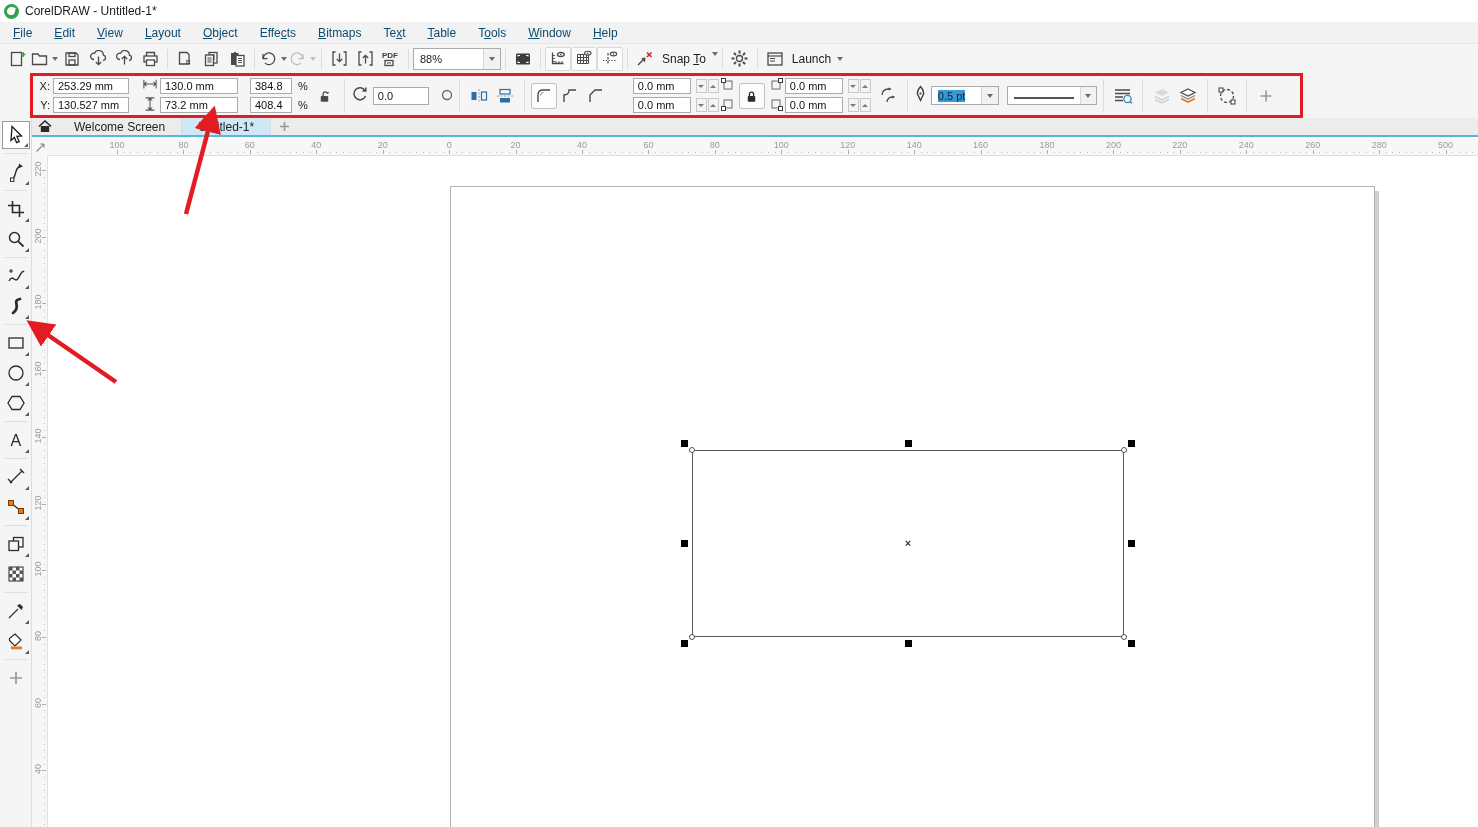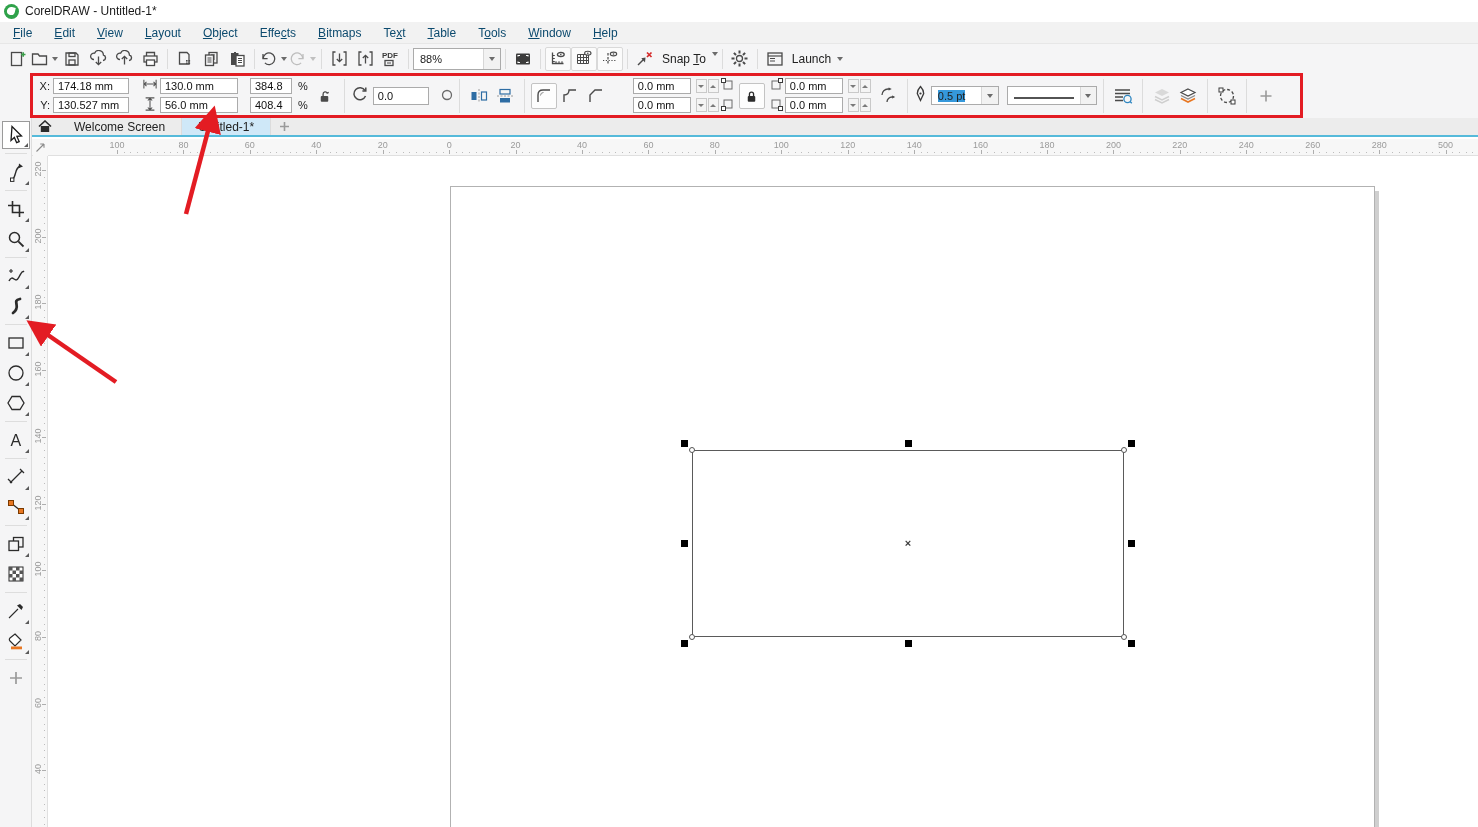--- a/index.html
+++ b/index.html
@@ -284,21 +284,21 @@
         <span class="caret"></span>
       </span>
     </div>
 
   <div class="propbar">
     <div class="pgroup">
       <div class="stack2">
         <div class="frow">
           <span class="flabel">X:</span>
           <div class="field" style="width:76px">
-              <span>174.18 mm</span>
+              <span>253.29 mm</span>
             </div>
         </div>
         <div class="frow">
           <span class="flabel">Y:</span>
           <div class="field" style="width:76px">
               <span>130.527 mm</span>
             </div>
         </div>
       </div>
     </div>
@@ -310,21 +310,21 @@
             </svg></span>
         <span><svg width="12" height="14" viewBox="0 0 12 16">
               <path d="M1 1h10M1 15h10M6 1v14M3.5 4L6 1.5 8.5 4M3.5 12L6 14.5 8.5 12" fill="none" stroke="#555" stroke-width="1.2"></path>
             </svg></span>
       </div>
       <div class="stack2">
         <div class="field" style="width:78px">
             <span>130.0 mm</span>
           </div>
         <div class="field" style="width:78px">
-            <span>56.0 mm</span>
+            <span>73.2 mm</span>
           </div>
       </div>
     </div>
 
     <div class="pgroup" style="margin-left:12px">
       <div class="stack2">
         <div class="frow">
           <div class="field" style="width:42px">
               <span>384.8</span>
             </div>

